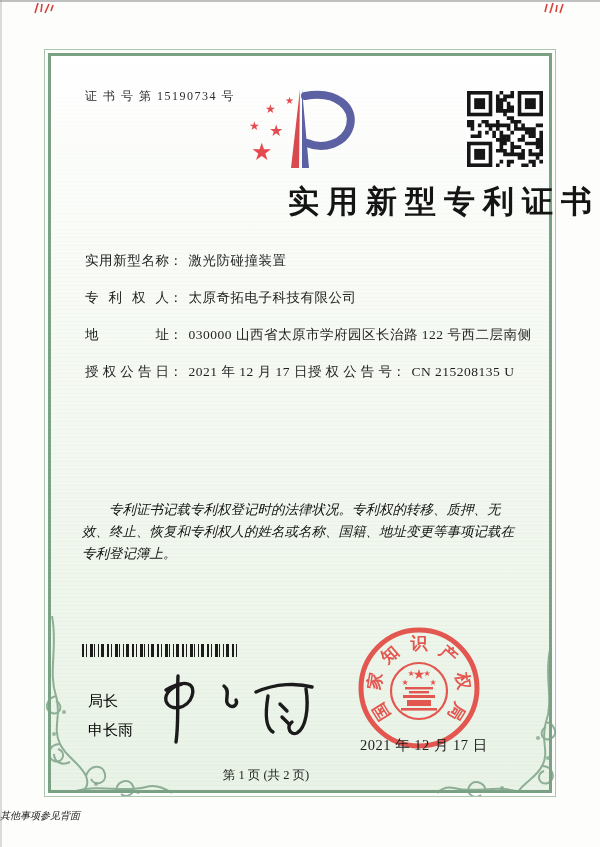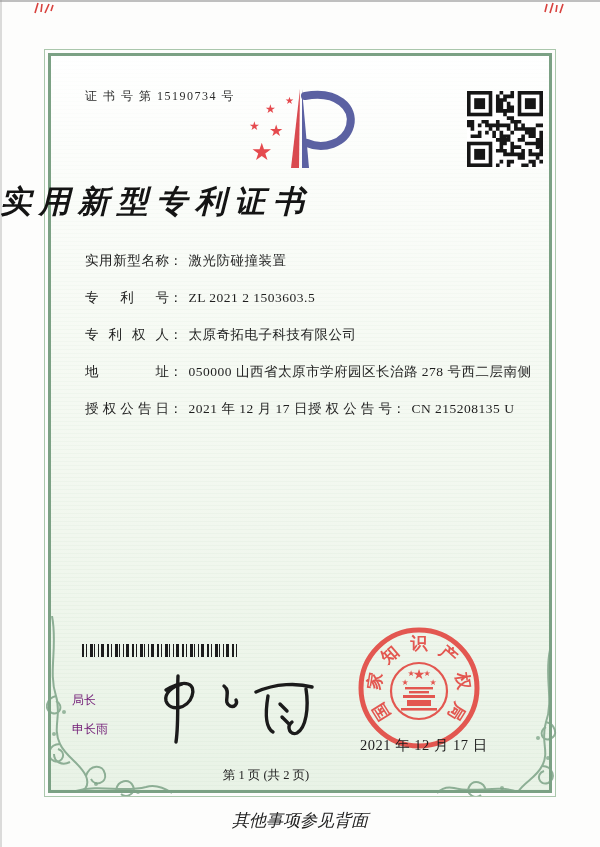--- a/index.html
+++ b/index.html
@@ -22,50 +22,50 @@
 
   .flourish{position:absolute;pointer-events:none;}
   .flourish.fl-left{left:46px;top:616px;}
   .flourish.fl-right{left:436px;top:650px;transform:scaleX(-1);}
 
   .cert-no{position:absolute;left:85px;top:88px;font-size:12px;letter-spacing:1.5px;color:#2b2b2b;text-align:right;}
 
   .logo{position:absolute;left:233px;top:84px;width:138px;height:92px;}
   .qr{position:absolute;left:467px;top:91px;width:76px;height:76px;}
 
-  .title{position:absolute;left:0;top:181px;width:600px;text-align:left;
-         font-size:31px;font-weight:bold;letter-spacing:8px;color:#141414;font-style:italic;}
+  .title{position:absolute;left:0;top:181px;width:600px;text-align:right;
+         font-size:31px;font-weight:bold;letter-spacing:8px;color:#141414;}
 
   .fields{position:absolute;left:85px;top:250px;width:440px;}
   .field-row{height:22px;line-height:22px;margin-bottom:15px;font-size:13.5px;white-space:nowrap;}
   .f-label{display:inline-block;width:84px;text-align:justify;text-align-last:justify;
            text-justify:inter-character;vertical-align:top;}
   .f-colon{display:inline-block;margin-right:6px;}
   .f-value{letter-spacing:.5px;}
   .grant-pair2{}
 
   .paras{position:absolute;left:82px;top:499px;width:438px;font-size:13.5px;line-height:21.8px;
          font-style:italic;color:#141414;}
   .paras p{margin:0;text-indent:2em;}
 
   .barcode{position:absolute;left:82px;top:644px;width:155px;height:13px;
          background:repeating-linear-gradient(90deg,
            #1c1c1c 0 2px, transparent 2px 4px, #1c1c1c 4px 5px, transparent 5px 8px,
            #1c1c1c 8px 11px, transparent 11px 12px, #1c1c1c 12px 13px, transparent 13px 16px,
            #1c1c1c 16px 17px, transparent 17px 19px, #1c1c1c 19px 22px, transparent 22px 25px);}
 
-  .signer{position:absolute;left:72px;top:686px;font-size:12px;line-height:29px;
-          font-family:"Liberation Sans","DejaVu Sans",sans-serif;color:#701a75;}
+  .signer{position:absolute;left:88px;top:686px;font-size:15px;line-height:29px;
+          font-family:"Liberation Sans","DejaVu Sans",sans-serif;color:#000000;}
   .signature{position:absolute;left:152px;top:670px;}
 
   .seal{position:absolute;left:352px;top:621px;width:134px;height:134px;}
   .seal-date{position:absolute;left:360px;top:736px;font-size:14.5px;letter-spacing:.5px;color:#1d1d1d;}
 
   .page-info{position:absolute;left:0;top:767px;width:532px;text-align:center;font-size:12.5px;color:#222;}
-  .back-note{position:absolute;left:0;top:809px;width:600px;text-align:center;font-size:17px;
+  .back-note{position:absolute;left:0;top:809px;width:600px;font-size:10px;
              font-style:italic;color:#222;}
 </style>
 </head>
 <body>
 
 <div class="paper">
 
   <div class="scan-edge-top"></div>
   <div class="scan-edge-left"></div>
 
@@ -163,34 +163,32 @@
     </svg>
   </div>
 
   <div class="title">实用新型专利证书</div>
 
   <div class="fields">
     <div class="field-row">
       <span class="f-label">实用新型名称</span><span class="f-colon">：</span><span class="f-value">激光防碰撞装置</span>
     </div>
     <div class="field-row">
-      <span class="f-label">专利号</span><span class="f-colon">：</span><span class="f-value">ZL 2021 2 1503603.5</span>
-    </div>
-    <div class="field-row">
       <span class="f-label">专利权人</span><span class="f-colon">：</span><span class="f-value">太原奇拓电子科技有限公司</span>
     </div>
     <div class="field-row">
-      <span class="f-label">地址</span><span class="f-colon">：</span><span class="f-value">050000 山西省太原市学府园区长治路 278 号西二层南侧</span>
+      <span class="f-label">地址</span><span class="f-colon">：</span><span class="f-value">030000 山西省太原市学府园区长治路 122 号西二层南侧</span>
     </div>
     <div class="field-row">
       <span class="f-label">授权公告日</span><span class="f-colon">：</span><span class="f-value">2021 年 12 月 17 日</span><span class="f-label grant-pair2">授权公告号</span><span class="f-colon">：</span><span class="f-value">CN 215208135 U</span>
     </div>
   </div>
 
   <div class="paras">
+    <p>专利证书记载专利权登记时的法律状况。专利权的转移、质押、无效、终止、恢复和专利权人的姓名或名称、国籍、地址变更等事项记载在专利登记簿上。</p>
   </div>
 
   <div class="barcode"></div>
 
   <div class="signer">
     <div>局长</div>
     <div>申长雨</div>
   </div>
 
   <div class="signature">

